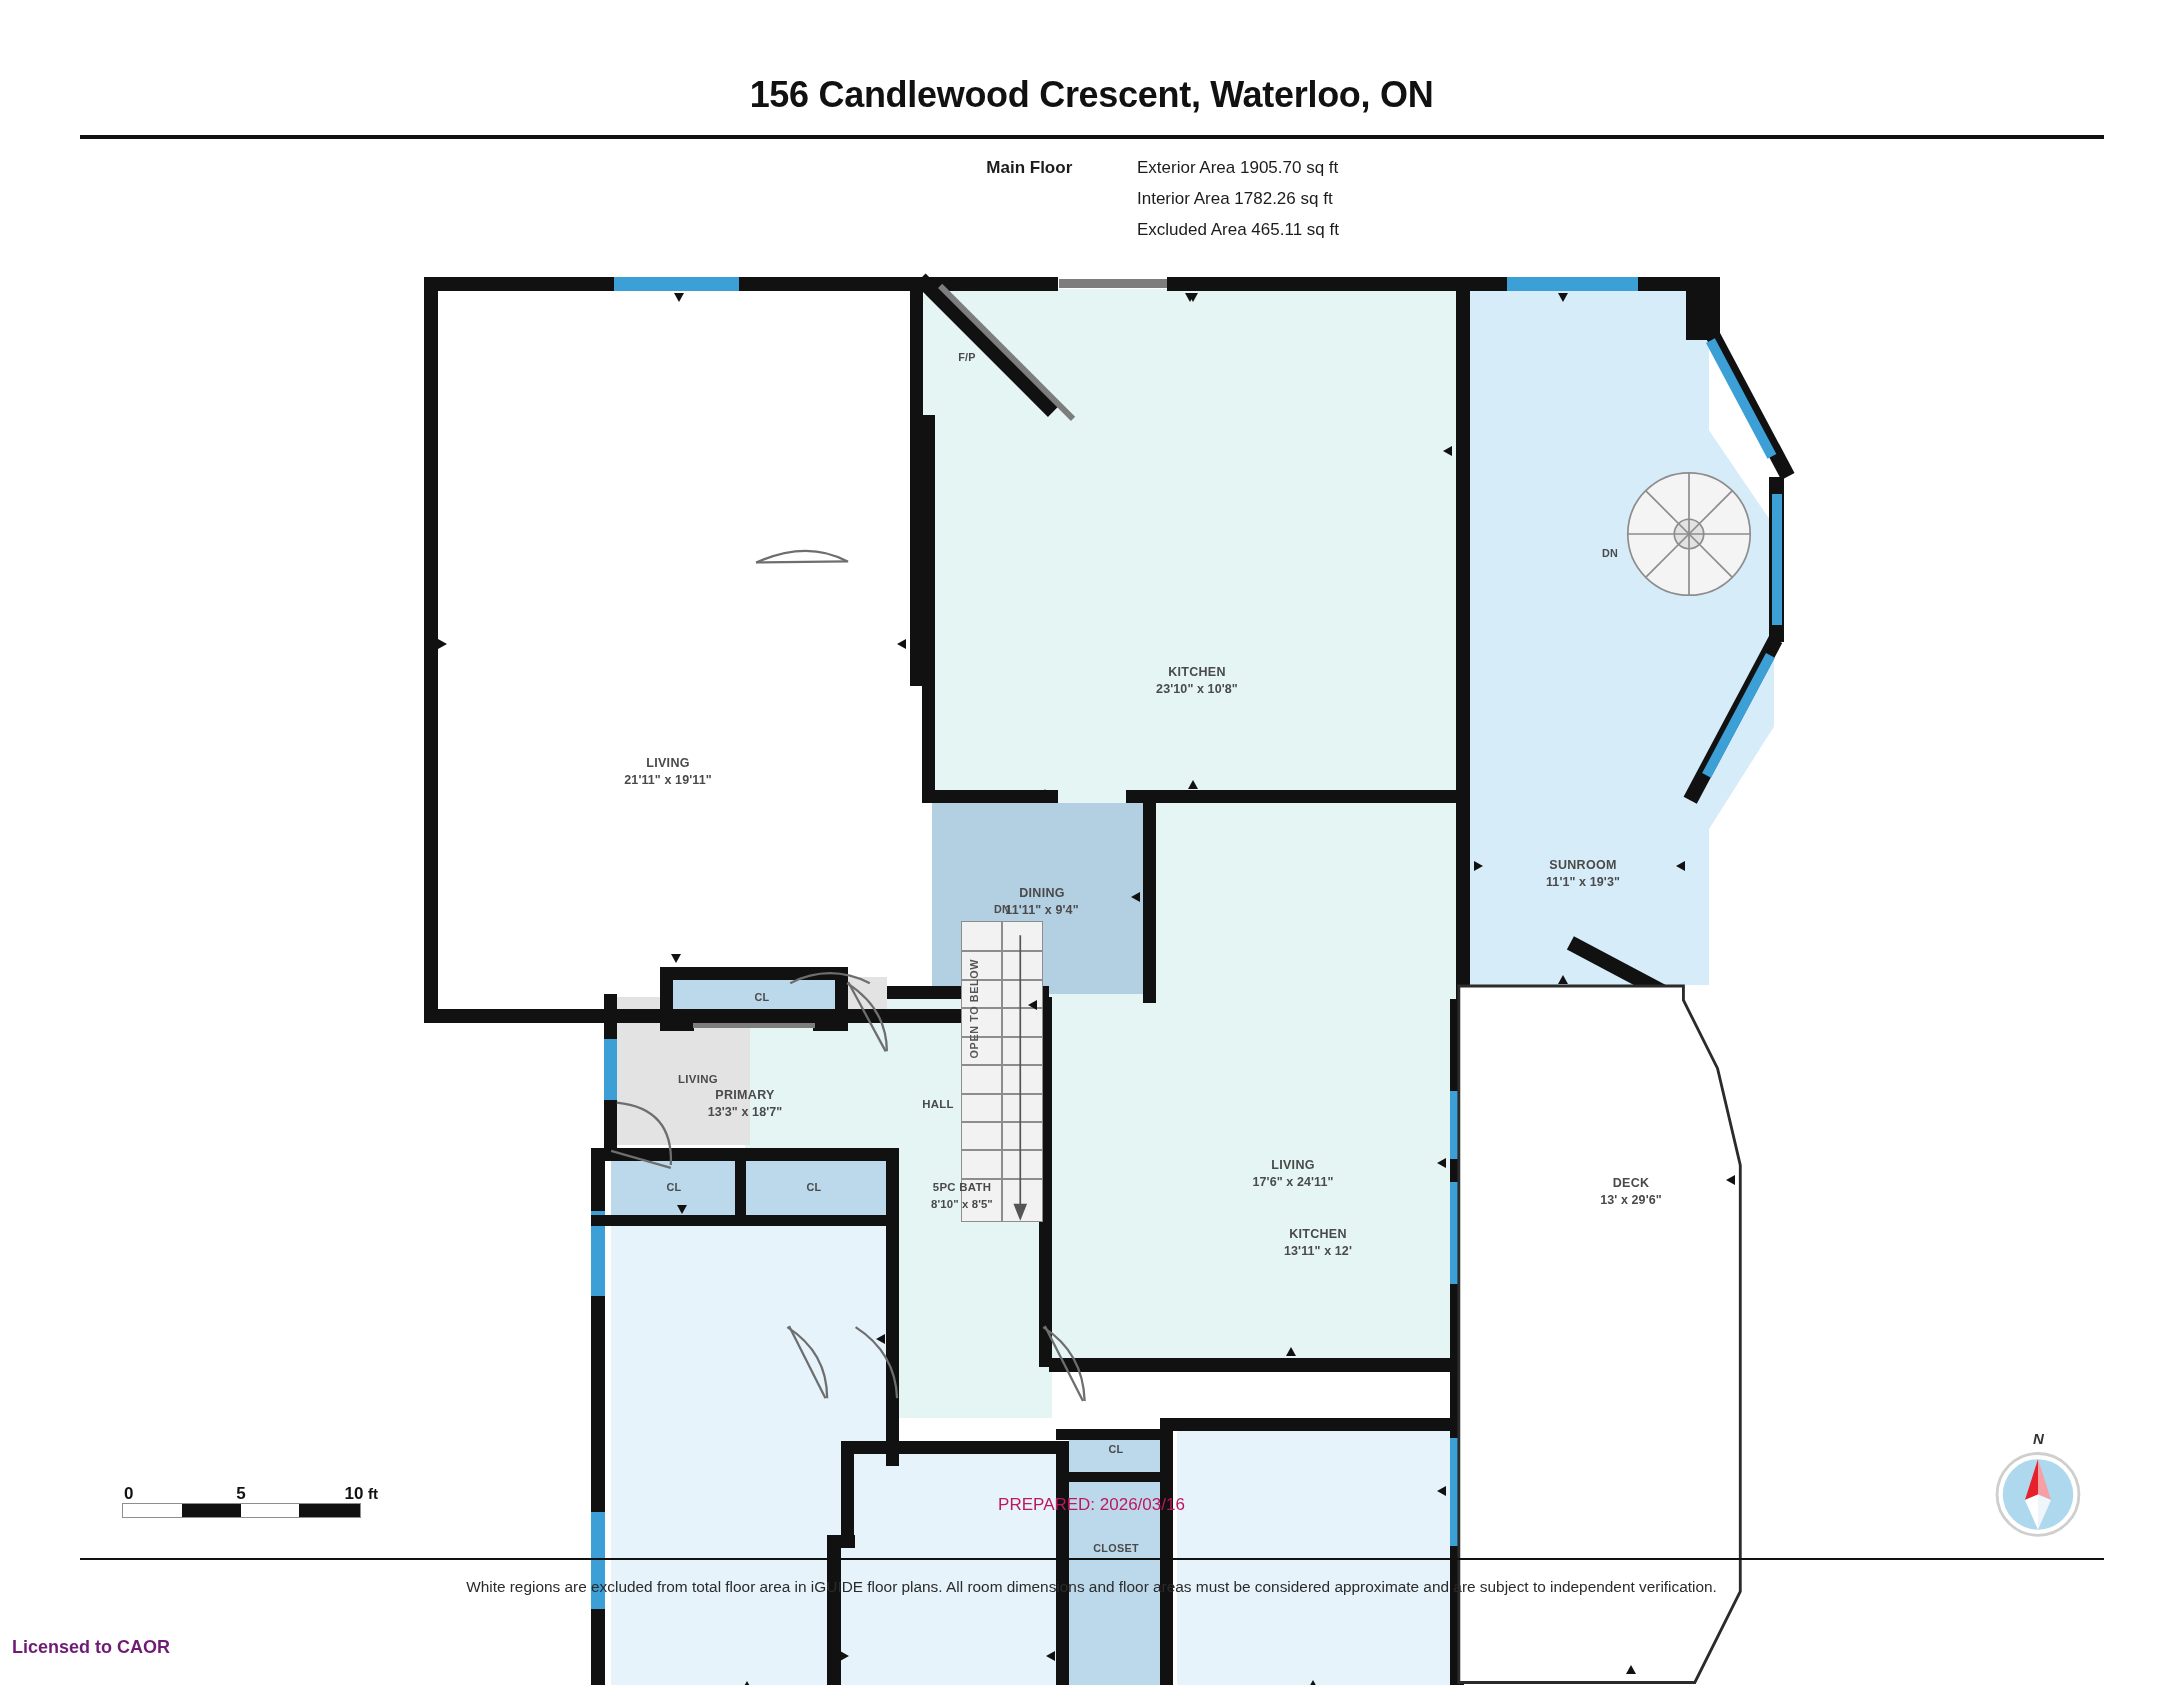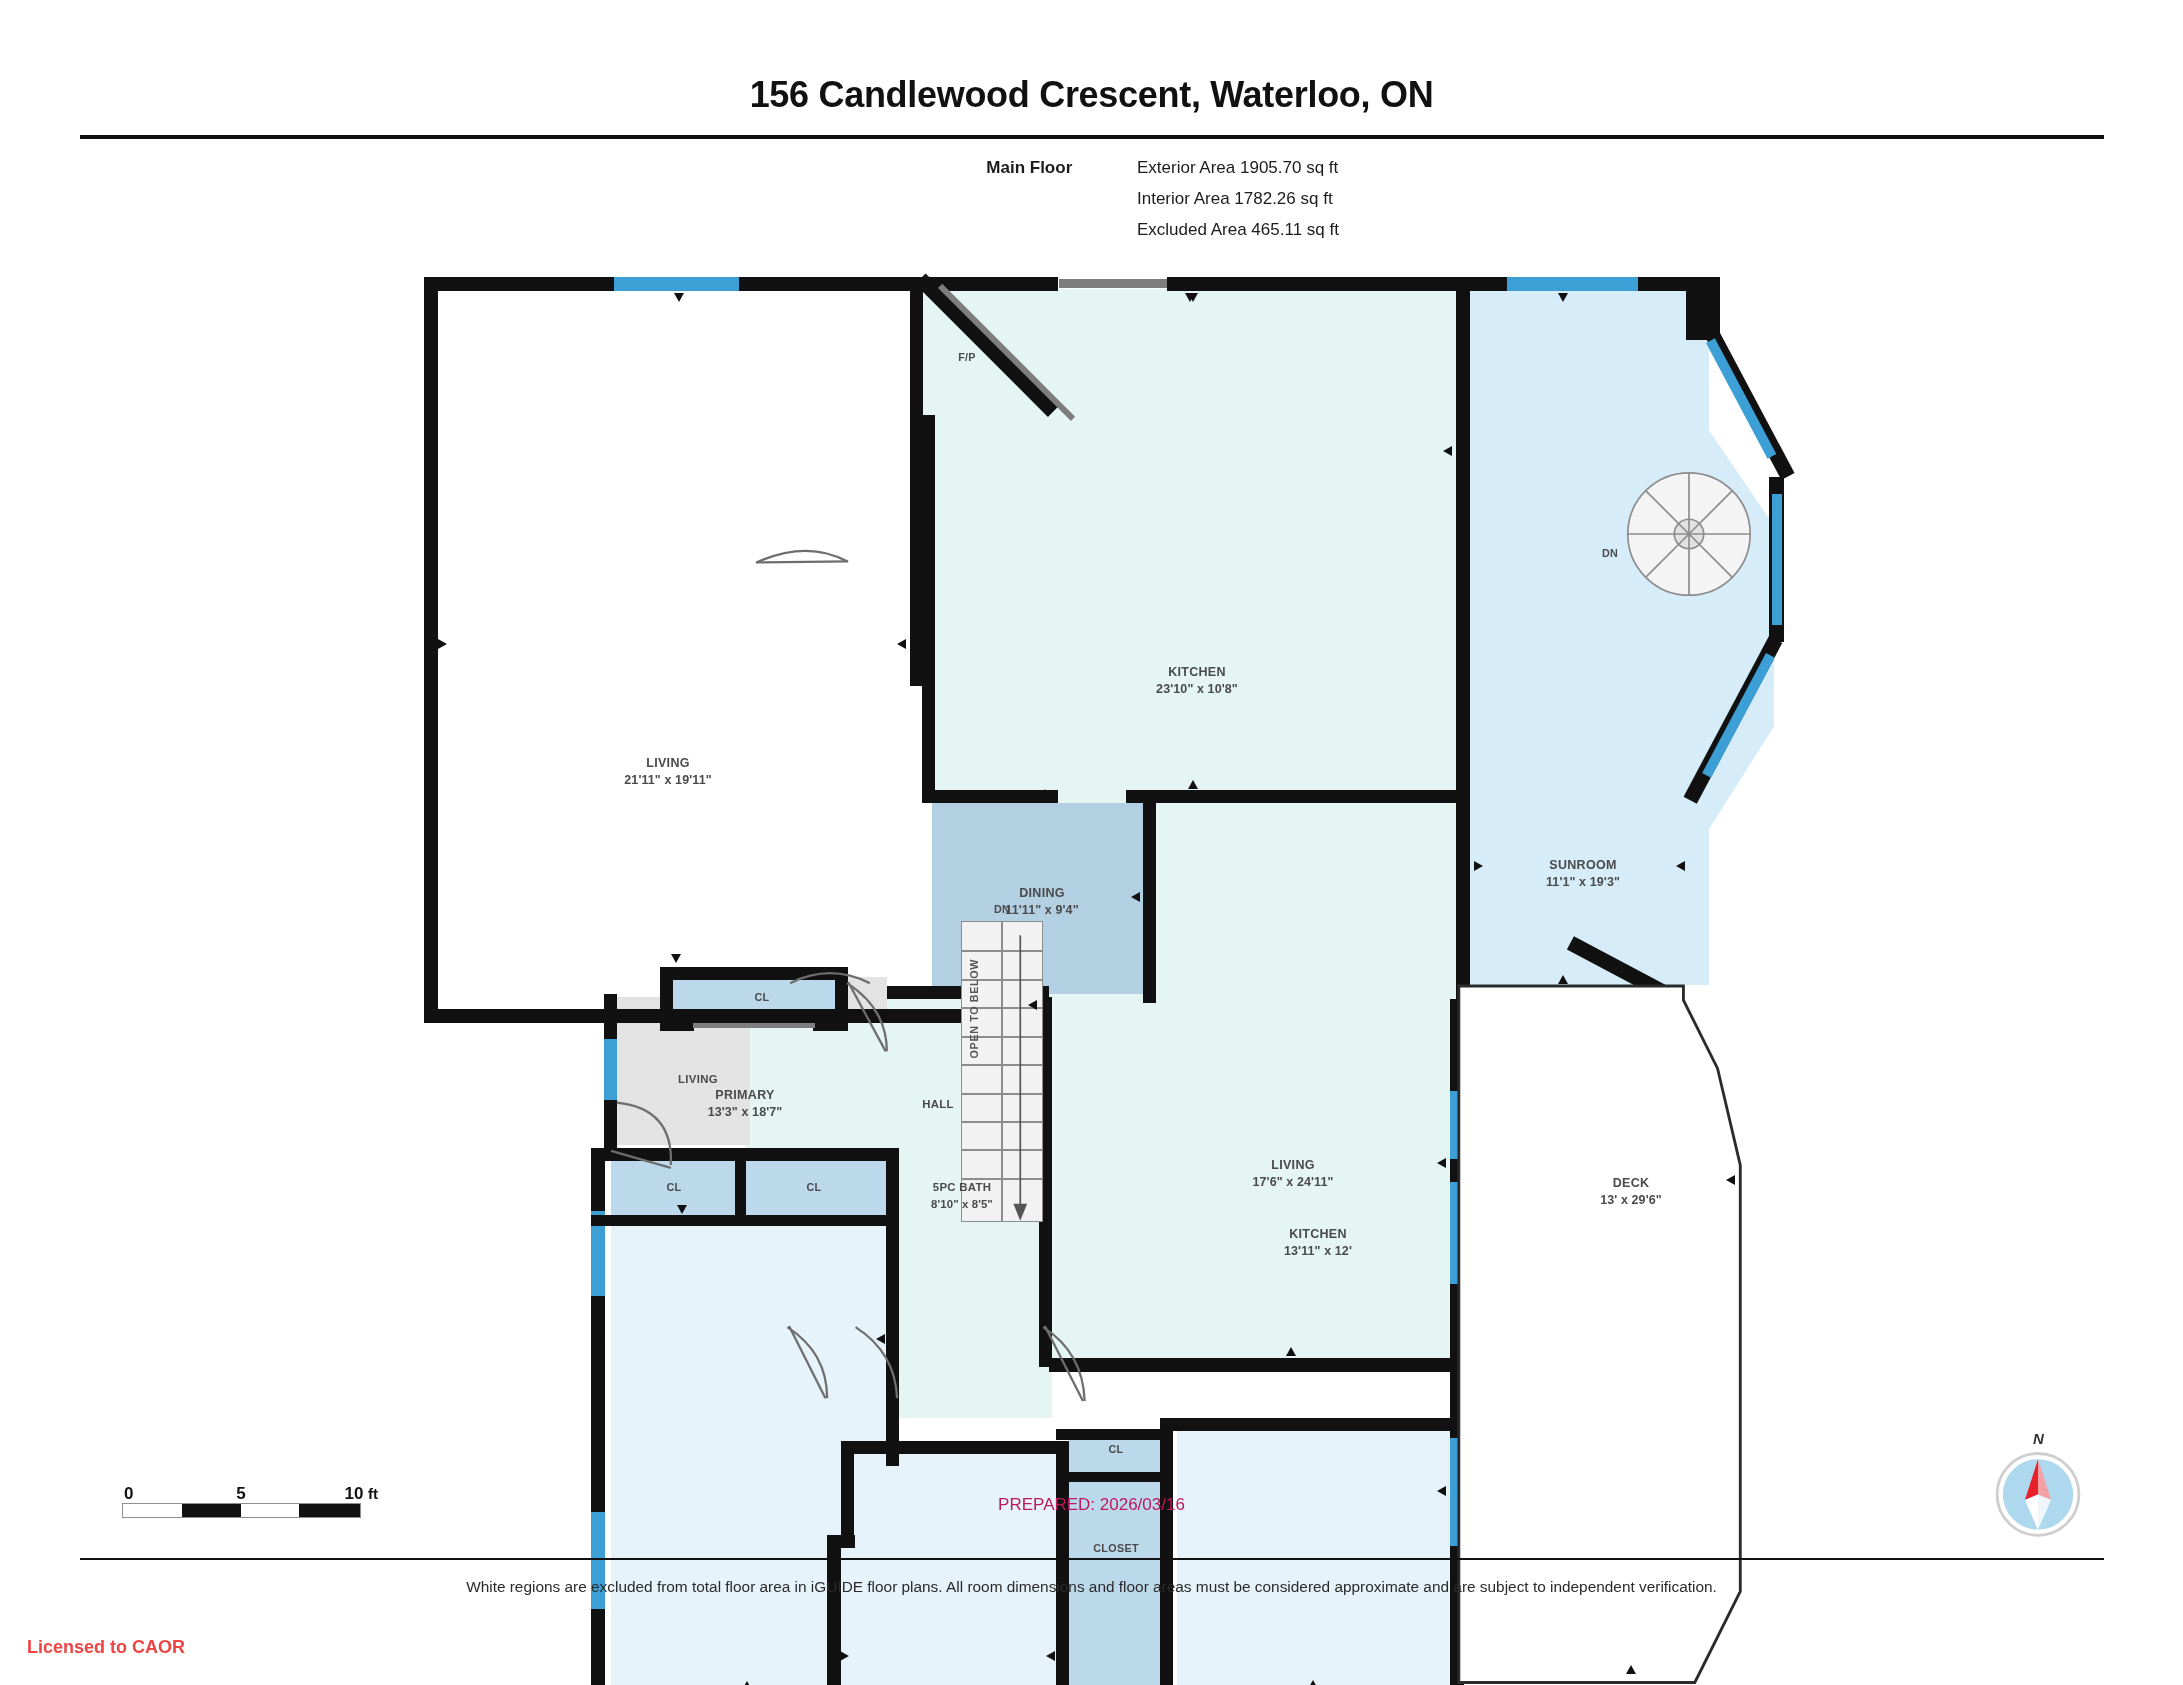--- a/index.html
+++ b/index.html
@@ -67,21 +67,21 @@
   #scalebar .bar{position:relative;height:15px;border:1.1px solid #8e8e8e;box-sizing:border-box;background:#fff;}
   #scalebar .seg{position:absolute;top:0;bottom:0;background:#111;}
   #scalebar .ticks{position:relative;height:19.3px;}
   #scalebar .t{position:absolute;font-size:17px;font-weight:bold;color:#111;transform:translateX(-50%);}
   #scalebar .ft{position:absolute;left:246px;top:1.1px;font-size:15px;font-weight:bold;color:#111;}
 
   #prepared{position:absolute;top:1495px;left:0;width:2183px;text-align:center;font-size:17px;color:#be185d;}
 
   #foot-rule{position:absolute;top:1558px;left:80px;width:2024px;height:2.3px;background:#111;}
   #disclaimer{position:absolute;top:1578px;left:0;width:2183px;text-align:center;font-size:15.4px;color:#2b2b2b;}
-  #licensed{position:absolute;top:1637px;left:27px;font-size:18px;font-weight:bold;color:#ef4444;}
+  #licensed{position:absolute;top:1637px;left:12px;font-size:18px;font-weight:bold;color:#701a75;}
 
   
   #compass{position:absolute;left:1984px;top:1433px;width:108px;height:108px;}
   #compass .n{position:absolute;left:49px;top:-3.4px;font-size:15px;font-style:italic;font-weight:bold;color:#333;}
 </style>
 </head>
 <body>
 
 <div class="page">
 

